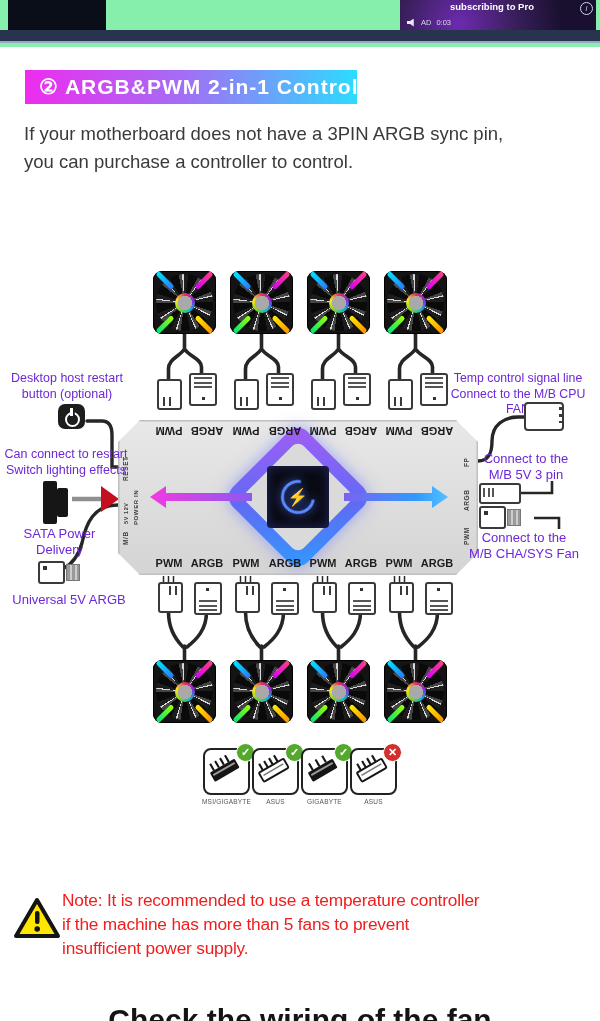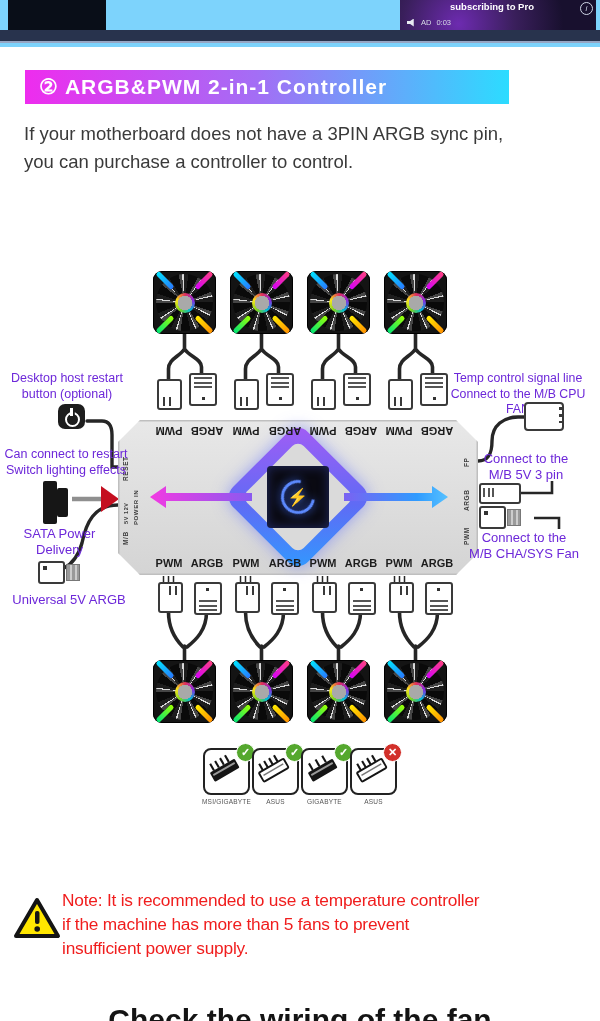--- a/index.html
+++ b/index.html
@@ -1,35 +1,35 @@
 <!DOCTYPE html>
 <html><head>
 <meta charset="utf-8">
 <style>
   html,body{margin:0;padding:0;background:#fff;}
   .page{position:relative;width:600px;height:1021px;overflow:hidden;background:#fff;
         font-family:"Liberation Sans",sans-serif;color:#222;}
 
   
-  .header{position:absolute;left:0;top:0;width:600px;height:47px;background:#7dd3fc;}
+  .header{position:absolute;left:0;top:0;width:600px;height:47px;background:#86efac;}
   .hdr-strip{position:absolute;left:0;top:30px;width:600px;height:11px;background:#28334d;border-bottom:2px solid #97a6c4;}
   .hdr-black{position:absolute;left:8px;top:0;width:98px;height:30px;background:#090e18;}
   .ad{position:absolute;left:400px;top:0;width:196px;height:30px;overflow:hidden;
       background:radial-gradient(circle at 30% 80%,#6d2bb0 0,#3a1f5c 40%,#18102e 75%);}
   .ad-caption{position:absolute;top:1px;left:8px;right:20px;text-align:center;
       font-size:9.5px;font-weight:bold;color:#fff;white-space:nowrap;}
   .info-icon{position:absolute;top:2px;right:3px;width:11px;height:11px;border:1.2px solid #cfd6e6;border-radius:50%;
       color:#cfd6e6;font-size:8px;line-height:11px;text-align:center;font-style:italic;}
   .ad-meta{position:absolute;left:7px;bottom:3px;display:flex;gap:5px;align-items:center;
       font-size:7.5px;color:#d7dbe6;}
   .spk{display:inline-block;width:9px;height:8px;background:#e8ebf2;
       clip-path:polygon(0 32%,35% 32%,75% 0,75% 100%,35% 68%,0 68%);}
 
   
-  .banner{position:absolute;left:25px;top:70px;width:484px;height:34px;display:flex;align-items:center;
+  .banner{position:absolute;left:25px;top:70px;width:332px;height:34px;display:flex;align-items:center;
       padding:12px 14px;box-sizing:border-box;color:#fff;font-size:21px;font-weight:bold;letter-spacing:1px;
       background:linear-gradient(90deg,#ee2cee,#a36ef5 48%,#2cdcff);white-space:nowrap;}
   .intro{position:absolute;left:24px;top:120px;width:560px;font-size:18.5px;line-height:28px;color:#3a3a3a;}
   .dg-title{position:absolute;left:0;top:226px;width:600px;text-align:center;
       font-size:22px;font-weight:bold;color:#0d0d0d;letter-spacing:0.2px;}
 
   
   .stage{position:absolute;left:0;top:255px;width:600px;height:485px;}
   .stage svg.cables{position:absolute;left:0;top:0;}
 

